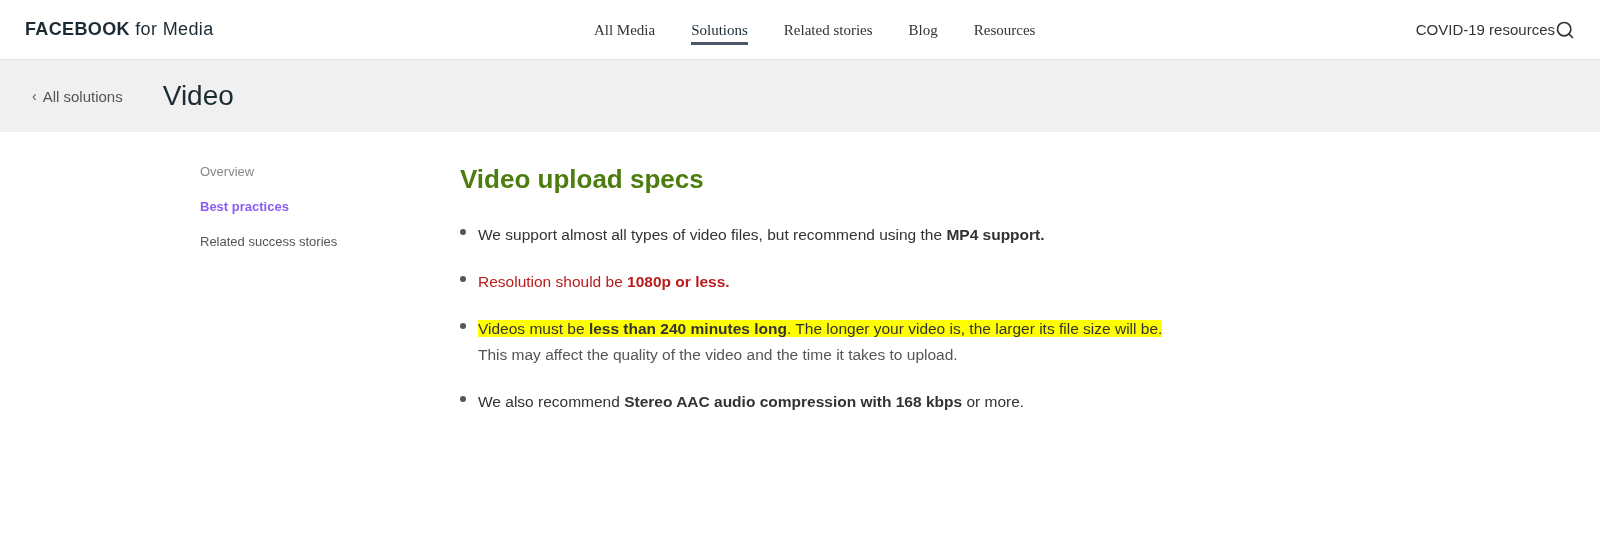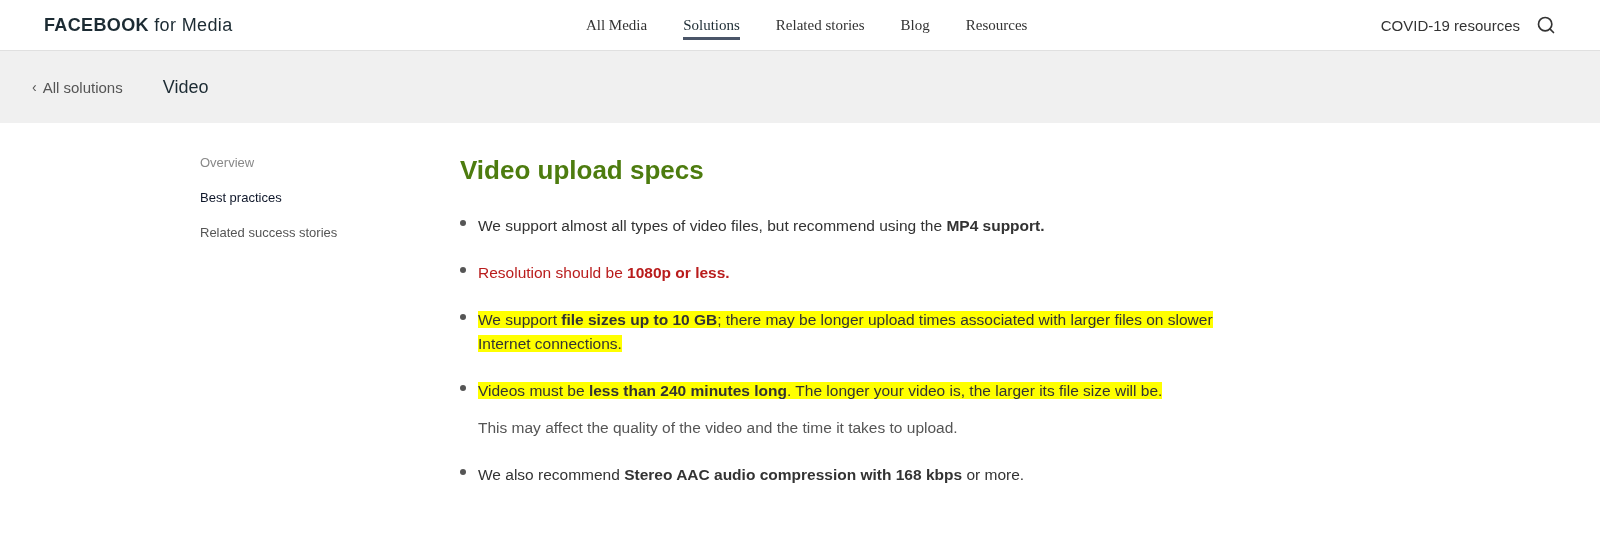--- a/index.html
+++ b/index.html
@@ -12,22 +12,22 @@
       font-size: 16px;
       color: #1c2b33;
       background: #fff;
     }
 
     
     .top-nav {
       display: flex;
       align-items: center;
       justify-content: space-between;
-      padding: 0 44px;
-      height: 51px;
+      padding: 0 25px;
+      height: 60px;
       background: #fff;
       border-bottom: 1px solid #e0e0e0;
     }
     .nav-logo {
       font-size: 18px;
       font-weight: 400;
       letter-spacing: 0.02em;
       color: #1c2b33;
       white-space: nowrap;
     }
@@ -49,21 +49,20 @@
       font-family: Liberation Serif, serif;
     }
     .nav-links li.active a {
       border-bottom: 3px solid #4a5568;
       font-weight: 500;
       color: #1c2b33;
     }
     .nav-right {
       display: flex;
       align-items: center;
-      gap: 16px;
     }
     .nav-right a {
       text-decoration: none;
       color: #333;
       font-size: 15px;
     }
     .search-icon-btn {
       cursor: pointer;
       background: none;
       border: none;
@@ -87,21 +86,21 @@
       align-items: center;
       gap: 6px;
       text-decoration: none;
       color: #555;
       font-size: 15px;
     }
     .breadcrumb-link .chevron {
       font-size: 14px;
     }
     .breadcrumb-title {
-      font-size: 18px;
+      font-size: 28px;
       font-weight: 400;
       color: #1c2b33;
     }
 
     
     .main-layout {
       display: flex;
       min-height: 400px;
       padding: 32px 32px 32px 200px;
       gap: 80px;
@@ -119,22 +118,22 @@
       text-decoration: none;
       font-size: 13px;
       color: #555;
       margin-bottom: 20px;
       cursor: pointer;
     }
     .sidebar-item.active {
       color: #888;
     }
     .sidebar-item.bold-item {
-      color: #0f172a;
-      font-weight: 400;
+      color: #8b5cf6;
+      font-weight: 700;
     }
 
     
     .content {
       flex: 1;
       max-width: 780px;
     }
     .content-title {
       font-size: 26px;
       font-weight: 600;
@@ -170,21 +169,21 @@
     }
     .bold-text {
       font-weight: 700;
     }
     .muted {
       color: #b91c1c;
     }
     .sub-line {
       display: block;
       color: #555;
-      margin-top: 12px;
+      margin-top: 2px;
     }
   </style>
 </head>
 <body>
 
 <nav class="top-nav">
   <div class="nav-logo">
     <span class="fb-bold">FACEBOOK</span><span> for Media</span>
   </div>
 
@@ -235,26 +234,20 @@
         </span>
       </li>
 
       <li>
         <span class="bullet-dot"></span>
         <span class="text-content muted">
           Resolution should be <span class="bold-text">1080p or less.</span>
         </span>
       </li>
 
-      <li>
-        <span class="bullet-dot"></span>
-        <span class="text-content">
-          <span class="highlighted">We support <span class="bold-text">file sizes up to 10 GB</span>; there may be longer upload times associated with larger files on slower Internet connections.</span>
-        </span>
-      </li>
 
       <li>
         <span class="bullet-dot"></span>
         <span class="text-content">
           <span class="highlighted">Videos must be <span class="bold-text">less than 240 minutes long</span>. The longer your video is, the larger its file size will be.</span>
           <span class="sub-line">This may affect the quality of the video and the time it takes to upload.</span>
         </span>
       </li>
 
       <li>

